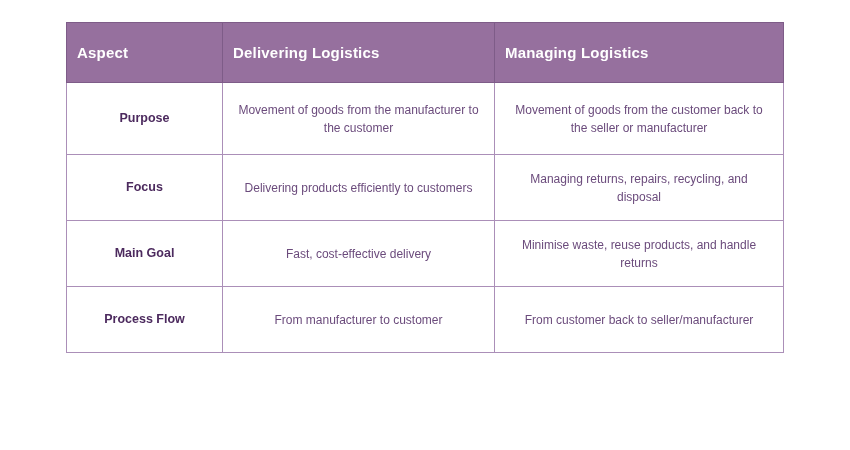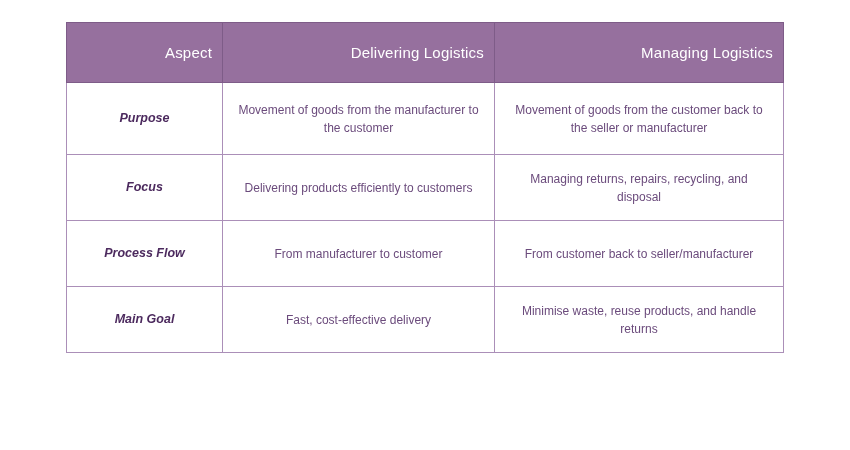--- a/index.html
+++ b/index.html
@@ -32,22 +32,22 @@
   }
 
   .comparison-table col.c-aspect   { width: 156px; }
   .comparison-table col.c-trad     { width: 272px; }
   .comparison-table col.c-rev      { width: 289px; }
 
   thead th {
     background: #96709e;
     color: #ffffff;
     font-size: 15px;
-    font-weight: normal;
-    text-align: right;
+    font-weight: bold;
+    text-align: left;
     vertical-align: middle;
     height: 60px;
     padding: 6px 10px;
     border: 1px solid #7e5c88;
     letter-spacing: 0.2px;
     box-sizing: border-box;
   }
 
   tbody td {
     border: 1px solid #ab8fb8;
@@ -58,21 +58,20 @@
     background: #ffffff;
   }
 
   tbody tr td.aspect-cell {
     font-size: 12.5px;
     font-weight: bold;
     color: #4c2a5e;
     line-height: 1.35;
     padding-left: 8px;
     padding-right: 8px;
-    font-style: italic;
   }
 
   tbody tr td.detail-cell {
     font-size: 12px;
     font-weight: normal;
     color: #6b4b7c;
     line-height: 1.5;
   }
 
   tbody tr.row-tall td { height: 72px; }
@@ -106,28 +105,28 @@
         <td class="detail-cell">Movement of goods from the customer back to the seller or manufacturer</td>
       </tr>
 
       <tr class="row-std">
         <td class="aspect-cell">Focus</td>
         <td class="detail-cell">Delivering products efficiently to customers</td>
         <td class="detail-cell">Managing returns, repairs, recycling, and disposal</td>
       </tr>
 
       <tr class="row-std">
+        <td class="aspect-cell">Main Goal</td>
+        <td class="detail-cell">Fast, cost-effective delivery</td>
+        <td class="detail-cell">Minimise waste, reuse products, and handle returns</td>
+      </tr>
+
+      <tr class="row-std">
         <td class="aspect-cell">Process Flow</td>
         <td class="detail-cell">From manufacturer to customer</td>
         <td class="detail-cell">From customer back to seller/manufacturer</td>
-      </tr>
-
-      <tr class="row-std">
-        <td class="aspect-cell">Main Goal</td>
-        <td class="detail-cell">Fast, cost-effective delivery</td>
-        <td class="detail-cell">Minimise waste, reuse products, and handle returns</td>
       </tr>
 
 
     </tbody>
   </table>
 
 </div>
 
 </body></html>

